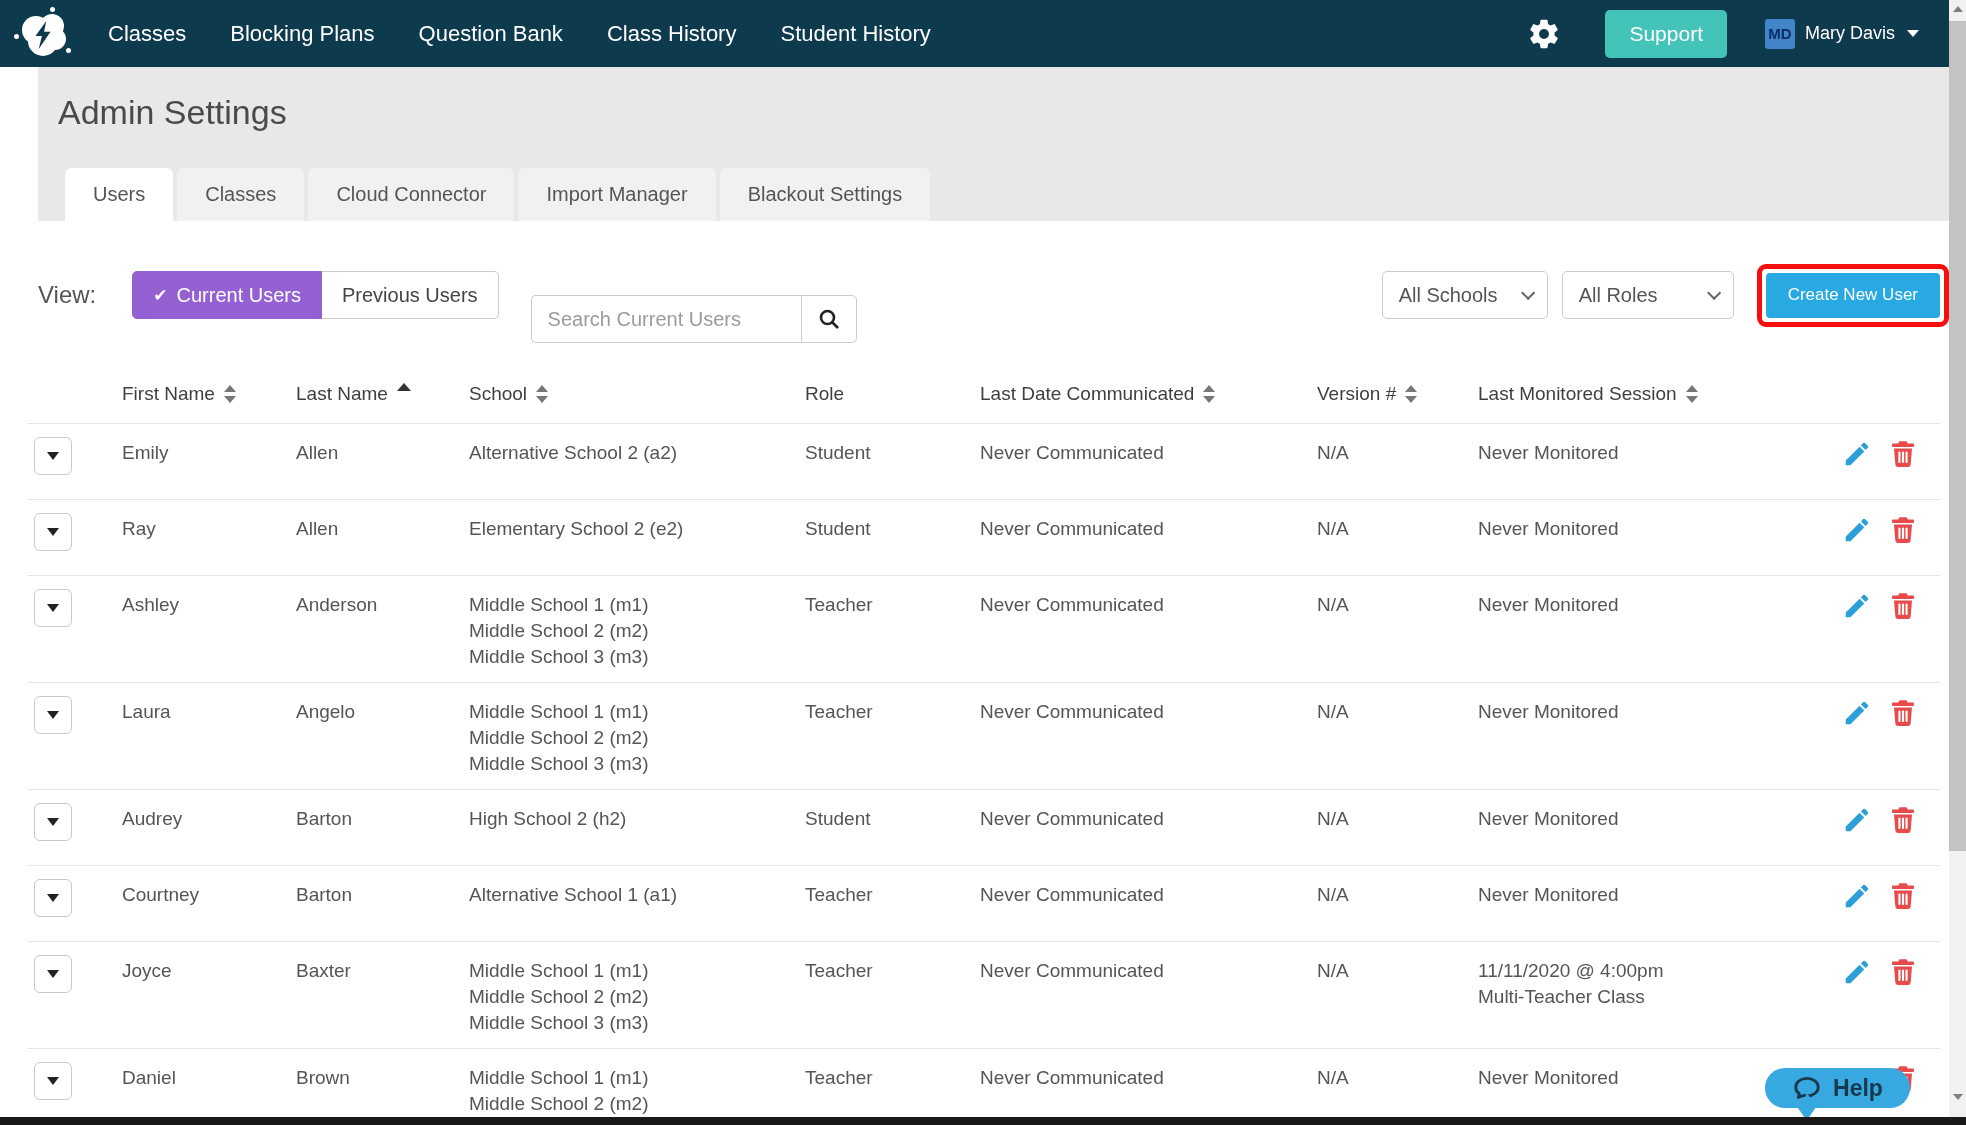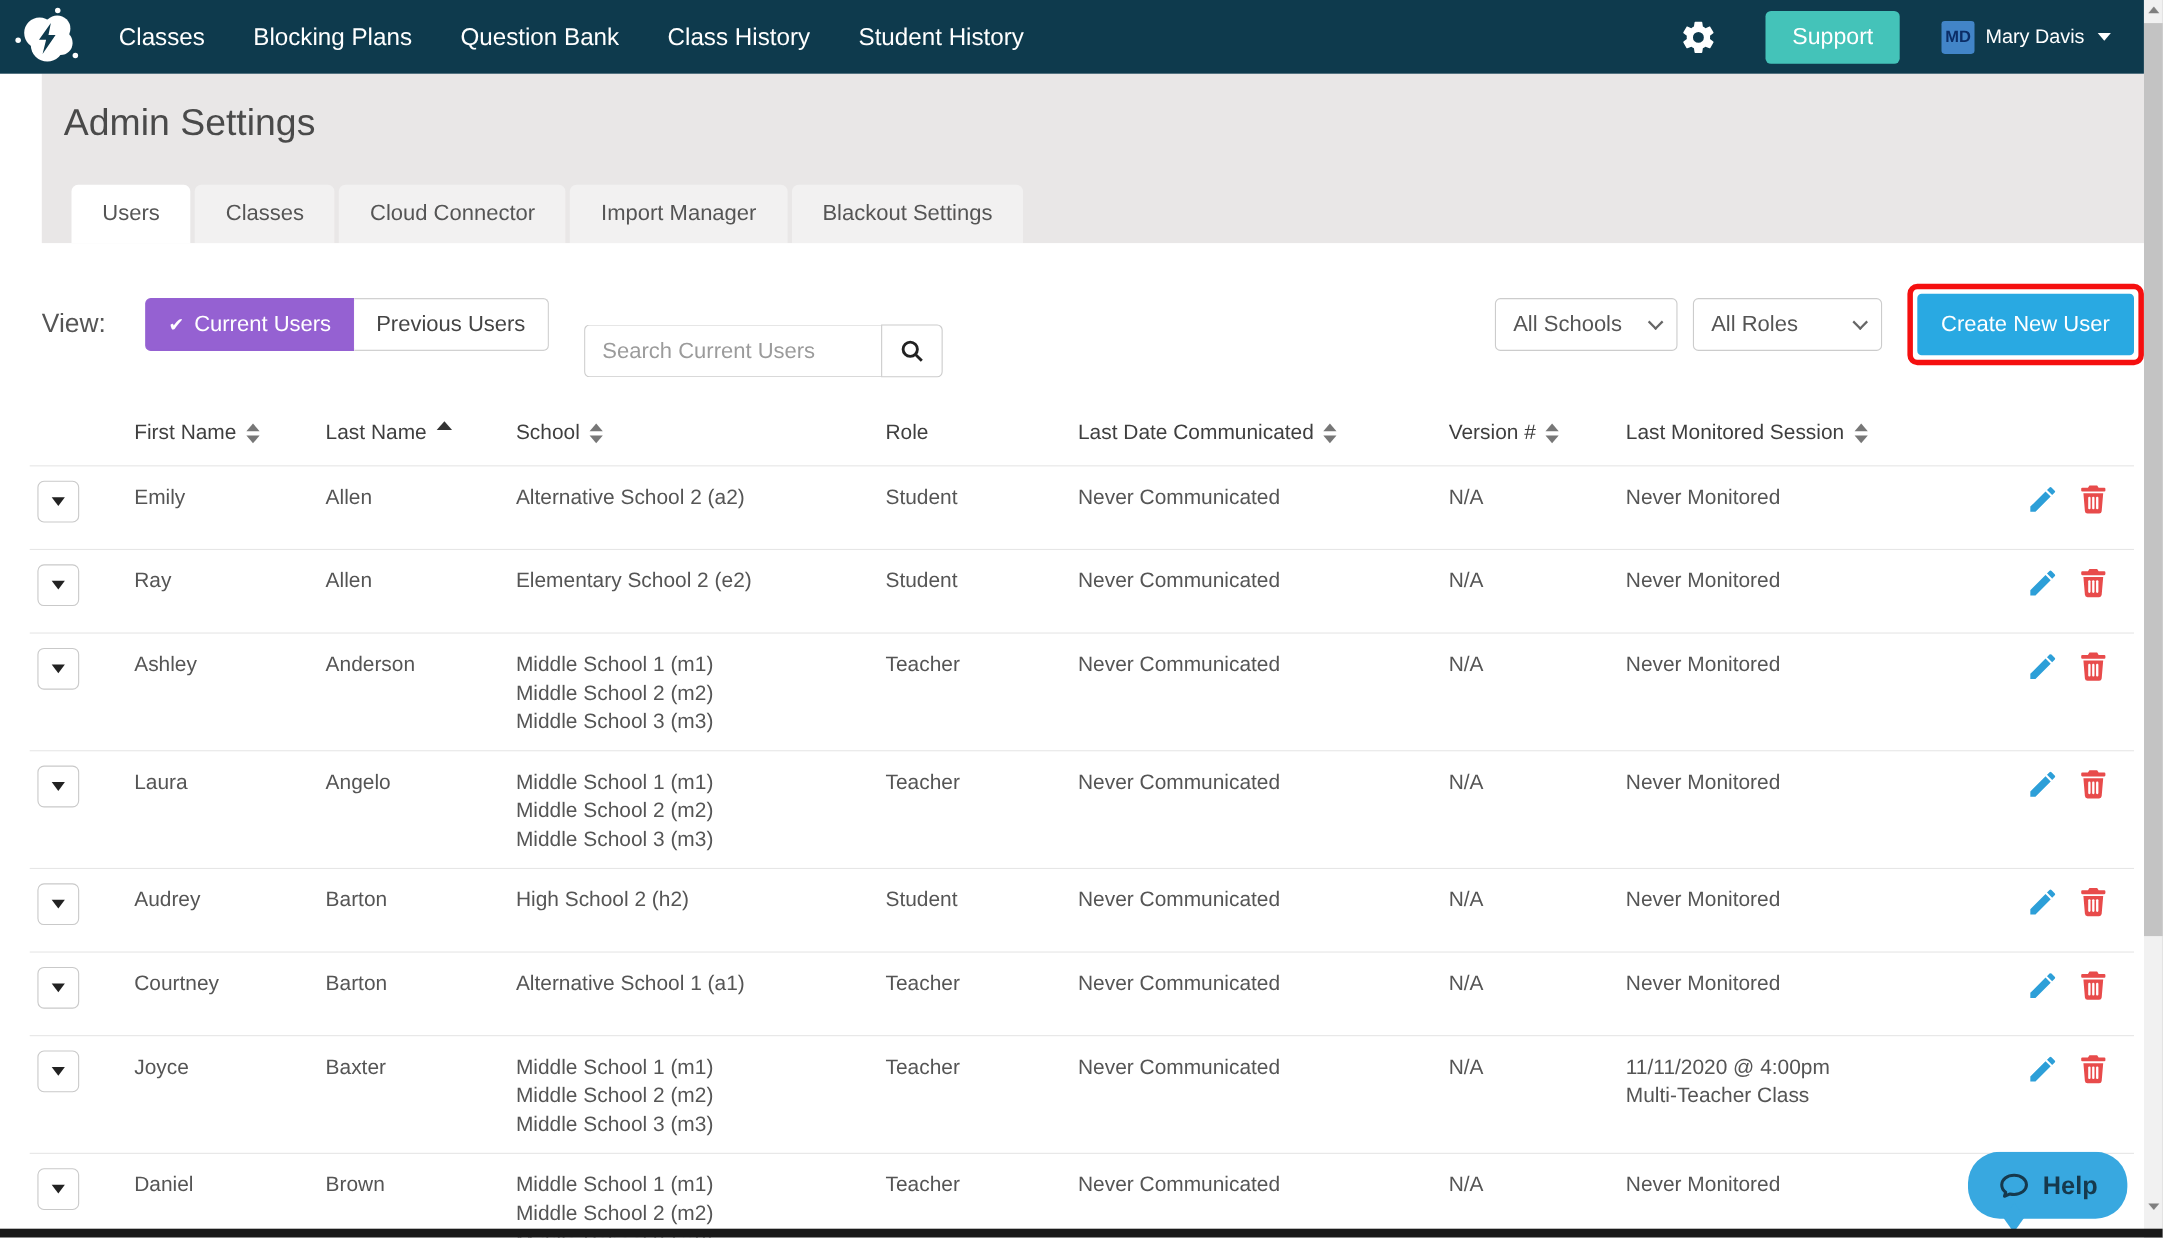--- a/index.html
+++ b/index.html
@@ -63,21 +63,21 @@
   .ctrl-spacer { flex:1; }
   .select { height:48px; border:1px solid #ccc; border-radius:5px; background:#fff;
     display:flex; align-items:center; font-size:20px; color:#555; padding:0 16px;
     cursor:pointer; }
   .select-schools { width:166px; margin-right:14px; }
   .select-roles { width:172px; }
   .chev { margin-left:auto; width:10px; height:10px; border-right:2px solid #666;
     border-bottom:2px solid #666; transform:rotate(45deg) translateY(-3px); }
   .create-wrap { position:relative; margin-left:32px; }
   .create-btn { background:#29a9e2; color:#fff; border:none; border-radius:4px;
-    font-size:20px; padding:0 22px; height:56px; cursor:pointer; font-family:inherit; }
+    font-size:17px; padding:0 22px; height:45px; cursor:pointer; font-family:inherit; }
   .annotation-box { position:absolute; left:-9px; top:-9px; right:-9px; bottom:-9px;
     border:5px solid #f50f0f; border-radius:9px; pointer-events:none; }
 
   
   .users-table { margin:40px 26px 0 27px; }
   .tr, .thead { display:grid;
     grid-template-columns:95px 174px 173px 336px 175px 337px 161px 342px 1fr; }
   .thead { padding-bottom:18px; }
   .th { font-size:19px; color:#3f3f3f; display:flex; align-items:center; }
   .sort-both { display:inline-flex; flex-direction:column; gap:4px; margin-left:9px; }
@@ -95,21 +95,21 @@
   .expander { width:38px; height:38px; margin-left:7px; background:#fff;
     border:1px solid #c9c9c9; border-radius:6px; cursor:pointer; display:flex;
     align-items:center; justify-content:center; }
   .caret-down-b { width:0; height:0; border-left:6px solid transparent;
     border-right:6px solid transparent; border-top:8px solid #222; }
   .td-actions { display:flex; justify-content:flex-end; align-items:flex-start;
     gap:16px; padding:2px 22px 0 0; }
   .icon-btn { background:none; border:none; cursor:pointer; padding:0; display:flex; }
 
   
-  .help-btn { position:fixed; right:32px; bottom:17px; width:145px; height:61px;
+  .help-btn { position:fixed; right:56px; bottom:17px; width:145px; height:40px;
     background:#38a8e0; border:none; border-radius:29px; cursor:pointer; display:flex;
     align-items:center; justify-content:center; gap:11px; z-index:40; }
   .help-btn::after { content:""; position:absolute; left:34px; bottom:-7px; width:16px;
     height:16px; background:#38a8e0; transform:rotate(55deg) skew(20deg); }
   .help-label { color:#16394d; font-size:23px; font-weight:bold; font-family:inherit; }
 
   
   .scrollbar { position:fixed; top:0; right:0; width:17px; height:1125px;
     background:#f1f1f1; z-index:45; }
   .sb-arrow { position:absolute; left:0; width:17px; height:18px; display:flex;

